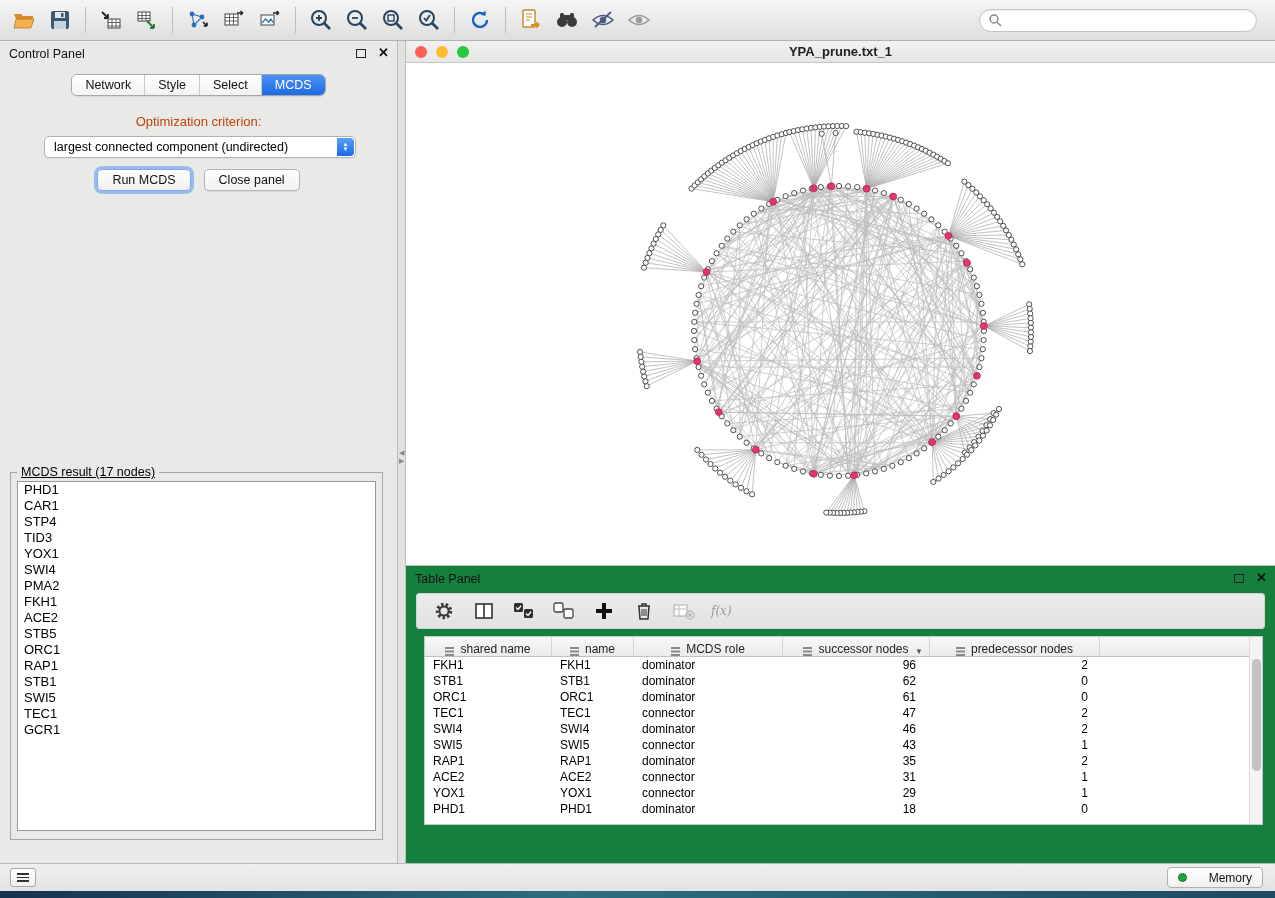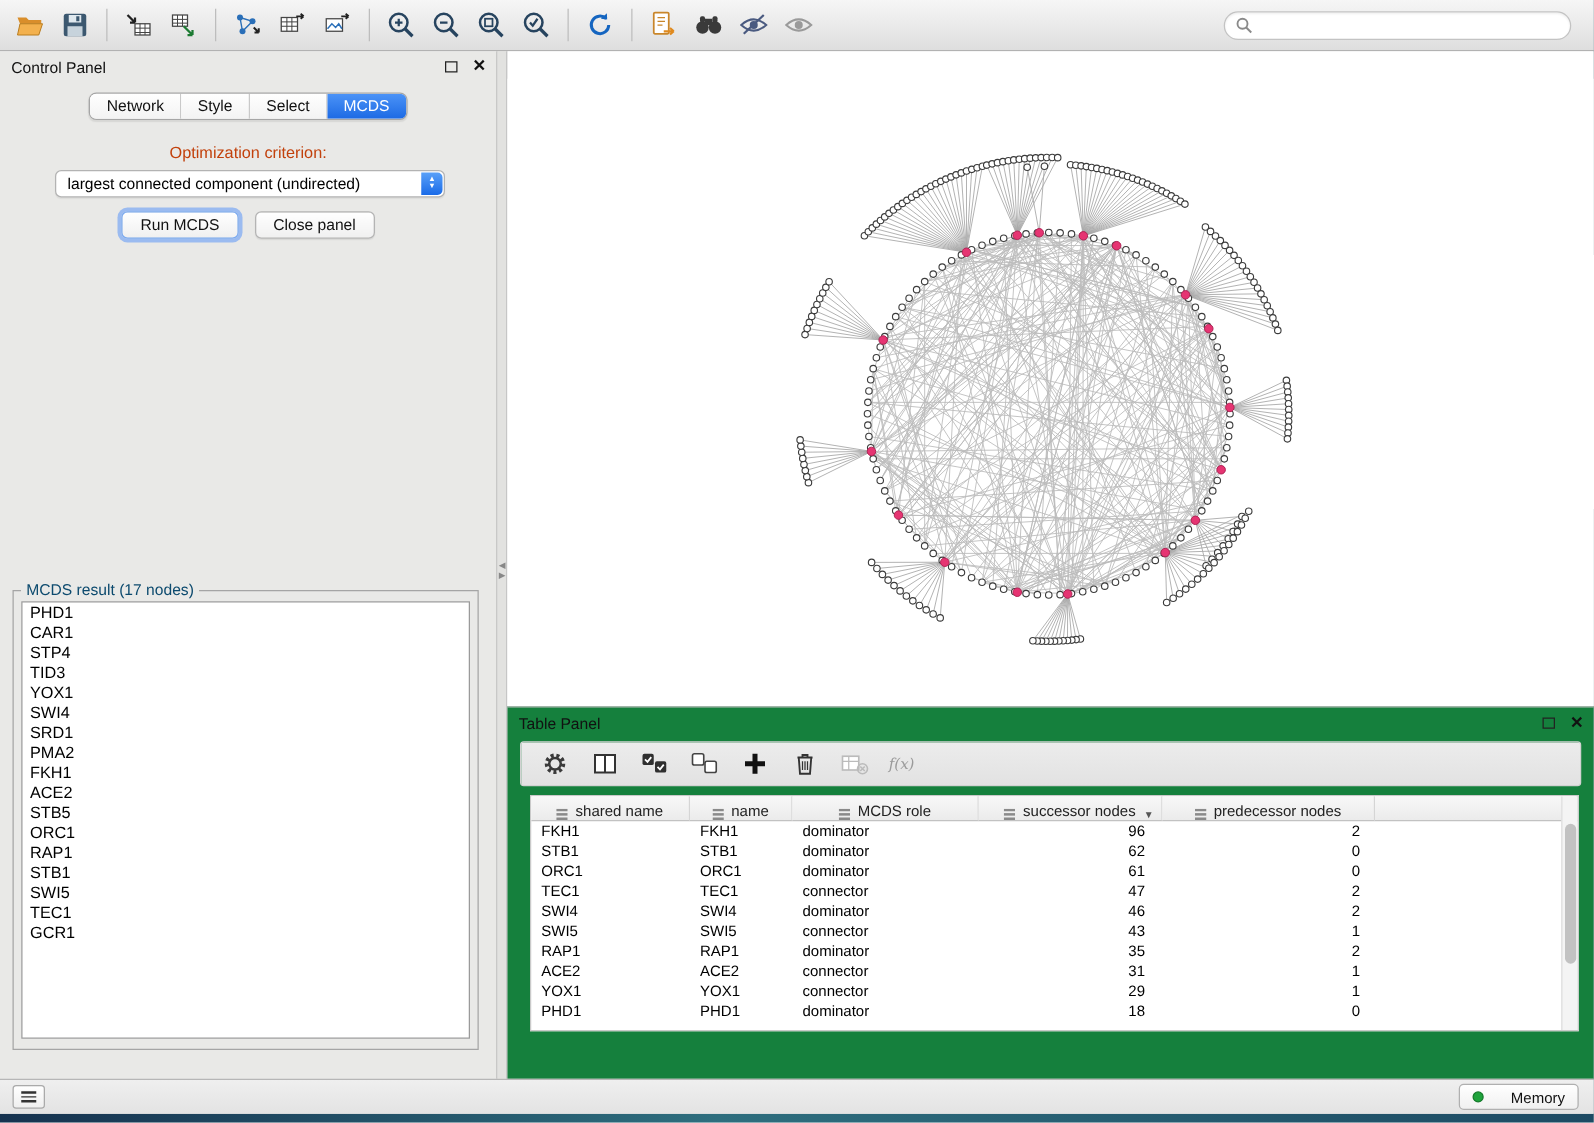--- a/index.html
+++ b/index.html
@@ -31,21 +31,21 @@
 
   .cp-tabs { position:absolute; top:33px; width:100%; text-align:center; }
   .cp-opt-label { position:absolute; top:73px; width:100%; text-align:center; font-size:13px; color:#c2410c; }
   .combo { position:absolute; top:95px; left:44px; width:312px; height:22px; background:#fff; border:1px solid #b3b3b3; border-radius:5px; font-size:12.5px; display:flex; align-items:center; padding-left:9px; box-shadow:0 1px 1px rgba(0,0,0,.06); }
   .combo .step { position:absolute; right:1px; top:1px; bottom:1px; width:17px; background:linear-gradient(#59a0f8,#1a6be8); border-radius:0 4px 4px 0; display:flex; flex-direction:column; align-items:center; justify-content:center; color:#fff; font-size:6px; line-height:5px; }
   .cp-buttons { position:absolute; top:128px; width:100%; display:flex; justify-content:center; gap:13px;align-items:flex-end; }
   .macbtn { height:22px; padding:0 14px; background:linear-gradient(#ffffff,#f0f0f0); border:1px solid #b4b4b4; border-radius:5px; font-size:12.5px; font-family:"Liberation Sans",sans-serif; color:#111; box-shadow:0 1px 1px rgba(0,0,0,.08); }
   .macbtn.focusring { box-shadow:0 0 0 3px rgba(60,130,250,.45); border-color:#7aa9f0; }
 
   .mcds-group { position:absolute; left:10px; right:14px; top:424px; bottom:23px; border:1px solid #a5a5a5; }
-  .mcds-group legend { font-size:12.5px; color:#0c4a6e; padding:0 4px; margin-left:6px; }
+  .mcds-group legend { font-size:12.5px; color:#000000; padding:0 4px; margin-left:6px;text-decoration:underline; }
   .mcds-list { position:absolute; left:6px; right:6px; top:2px; bottom:8px; background:#fff; border:1px solid #9a9a9a; overflow:hidden; }
   .mcds-item { font-size:13px; color:#000; line-height:16px; padding-left:6px; }
 
   
   .network-window { position:absolute; top:41px; left:406px; width:869px; height:524px; background:#fff; }
   .net-titlebar { height:22px; background:linear-gradient(#f2f2f2,#e6e6e6); border-bottom:1px solid #c6c6c6; position:relative; text-align:center; font-size:13px; font-weight:bold; line-height:22px; color:#222; }
   .lights { position:absolute; left:9px; top:5px; display:flex; gap:9px; }
   .light { width:12px; height:12px; border-radius:50%; }
   .net-canvas { position:absolute; top:22px; left:0; width:869px; height:502px; background:#fff; }
 
@@ -242,40 +242,47 @@
     </div>
     <fieldset class="mcds-group">
       <legend>MCDS result (17 nodes)</legend>
       <div class="mcds-list">
           <div class="mcds-item">PHD1</div>
           <div class="mcds-item">CAR1</div>
           <div class="mcds-item">STP4</div>
           <div class="mcds-item">TID3</div>
           <div class="mcds-item">YOX1</div>
           <div class="mcds-item">SWI4</div>
-          <div class="mcds-item">SRD1</div>
           <div class="mcds-item">PMA2</div>
           <div class="mcds-item">FKH1</div>
           <div class="mcds-item">ACE2</div>
           <div class="mcds-item">STB5</div>
           <div class="mcds-item">ORC1</div>
           <div class="mcds-item">RAP1</div>
           <div class="mcds-item">STB1</div>
           <div class="mcds-item">SWI5</div>
           <div class="mcds-item">TEC1</div>
           <div class="mcds-item">GCR1</div>
         </div>
     </fieldset>
   </div>
 
   <div class="v-splitter">
     <div class="grip">◀<br>▶</div>
   </div>
 
   <div class="network-window">
+    <div class="net-titlebar">
+      <span class="lights">
+        <span class="light" style="background:#ff5f57"></span>
+        <span class="light" style="background:#febc2e"></span>
+        <span class="light" style="background:#28c840"></span>
+      </span>
+      <span>YPA_prune.txt_1</span>
+    </div>
     <div class="net-canvas">
       <svg width="869" height="502" viewBox="0 0 869 502">
           <g stroke="#b0b0b0" stroke-width="0.7" opacity="0.85">
             <line x1="367.17137753776575" y1="138.80405399268665" x2="327.2995490238953" y2="168.74066964034017"></line>
             <line x1="367.17137753776575" y1="138.80405399268665" x2="333.7406696403402" y2="373.7004509761047"></line>
             <line x1="367.17137753776575" y1="138.80405399268665" x2="518.2288615824086" y2="385.3074641843674"></line>
             <line x1="367.17137753776575" y1="138.80405399268665" x2="310.5724508022078" y2="345.6948852719545"></line>
             <line x1="367.17137753776575" y1="138.80405399268665" x2="550.3074641843674" y2="353.2288615824086"></line>
             <line x1="367.17137753776575" y1="138.80405399268665" x2="290.5683486443402" y2="240.82970938506992"></line>
             <line x1="367.17137753776575" y1="138.80405399268665" x2="469.060033638904" y2="127.55544163634849"></line>

